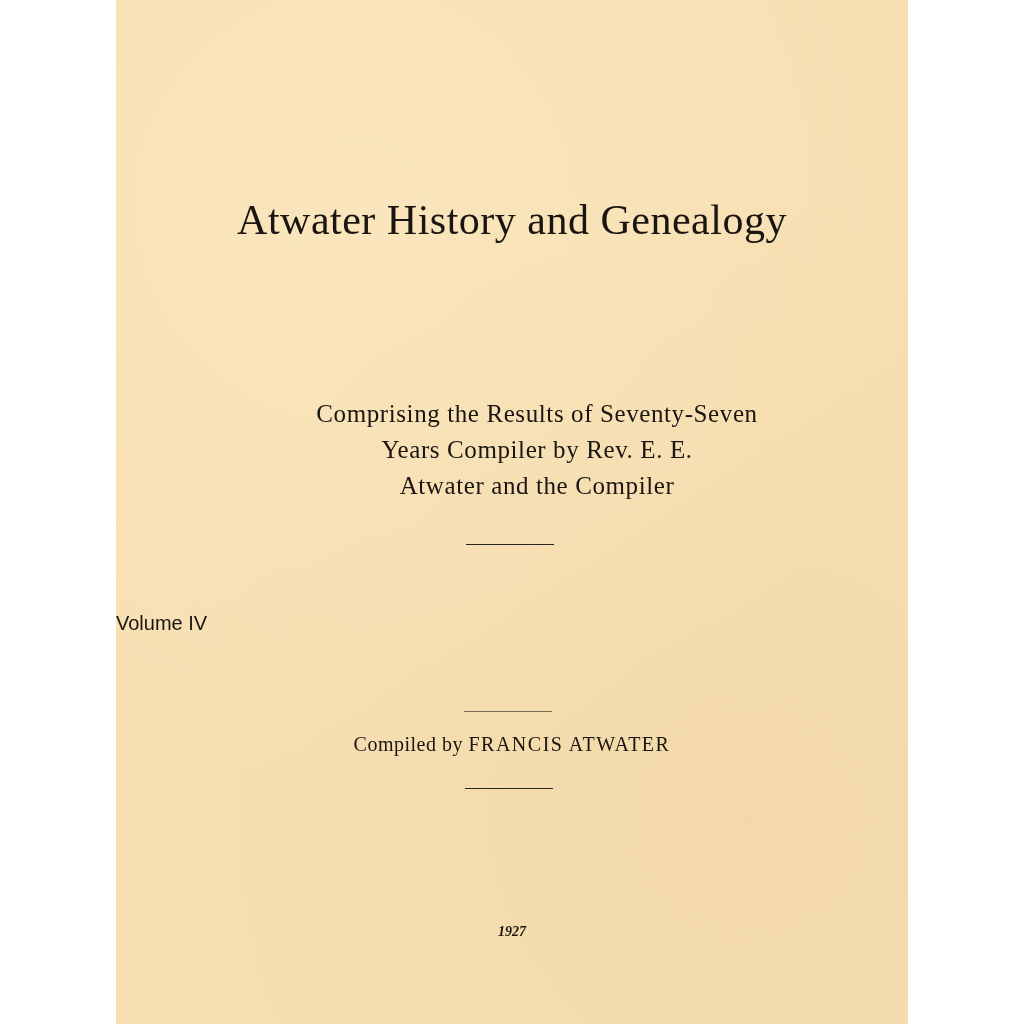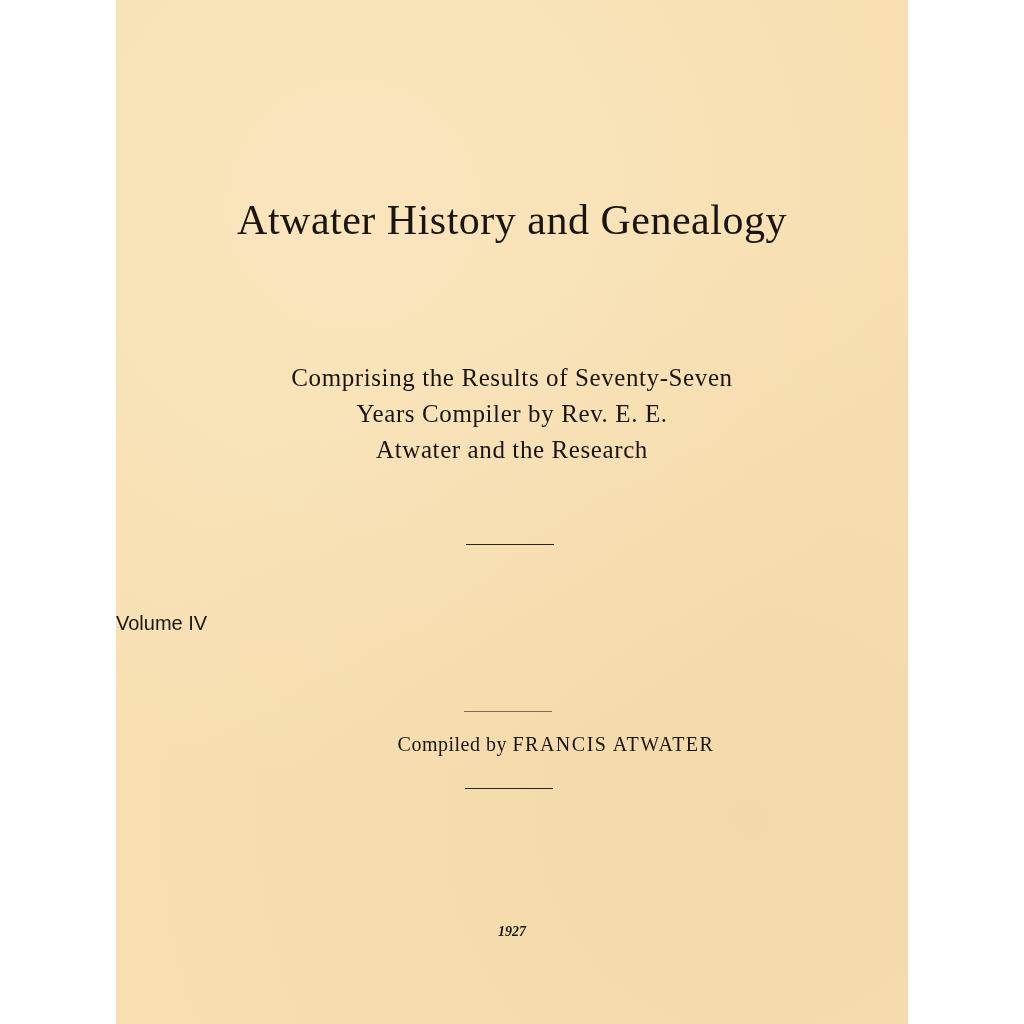--- a/index.html
+++ b/index.html
@@ -10,51 +10,51 @@
     background-image: radial-gradient(circle at 30% 20%, rgba(255,240,210,0.35), rgba(0,0,0,0) 60%),
                       radial-gradient(circle at 80% 80%, rgba(230,200,150,0.25), rgba(0,0,0,0) 60%);
     color:#1a1510;
     font-family:"Liberation Serif", "DejaVu Serif", serif;
   }
   .title {
     position:absolute; top:190px; left:0; width:100%; text-align:center;
     font-size:42px; letter-spacing:0.5px; line-height:60px;
   }
   .subtitle {
-    position:absolute; top:360px; left:0; width:100%; text-align:center;
-    font-size:25px; line-height:36px; letter-spacing:0.6px;
+    position:absolute; top:396px; left:0; width:100%; text-align:center;
+    font-size:25px; line-height:36px; letter-spacing:0.6px;padding-left:25px;
   }
   .rule {
     position:absolute; height:1px; background:#2a2520;
   }
   .volume {
     position:absolute; top:612px; left:0; width:100%; 
     font-family:"Liberation Sans", "DejaVu Sans", sans-serif;
     font-size:20px;
   }
   .compiled {
     position:absolute; top:733px; left:0; width:100%; text-align:center;
-    font-size:20px; letter-spacing:0.5px;padding-left:44px;
+    font-size:20px; letter-spacing:0.5px;
   }
   .compiled .name { letter-spacing:1.5px; }
   .year {
     position:absolute; top:924px; left:0; width:100%; text-align:center;
     font-size:14px; font-weight:bold;font-style:italic;
   }
 </style>
 </head>
 <body>
 
 <div class="page">
   <div class="title">Atwater History and Genealogy</div>
 
   <div class="subtitle">
     <div>Comprising the Results of Seventy-Seven</div>
     <div>Years Compiler by Rev. E. E.</div>
-    <div>Atwater and the Research</div>
+    <div>Atwater and the Compiler</div>
   </div>
 
   <div class="rule" style="left:350px; top:544px; width:88px;"></div>
 
   <div class="volume">Volume IV</div>
 
   <div class="rule" style="left:348px; top:711px; width:88px; opacity:0.6;"></div>
 
   <div class="compiled">
     <span>Compiled by</span>

